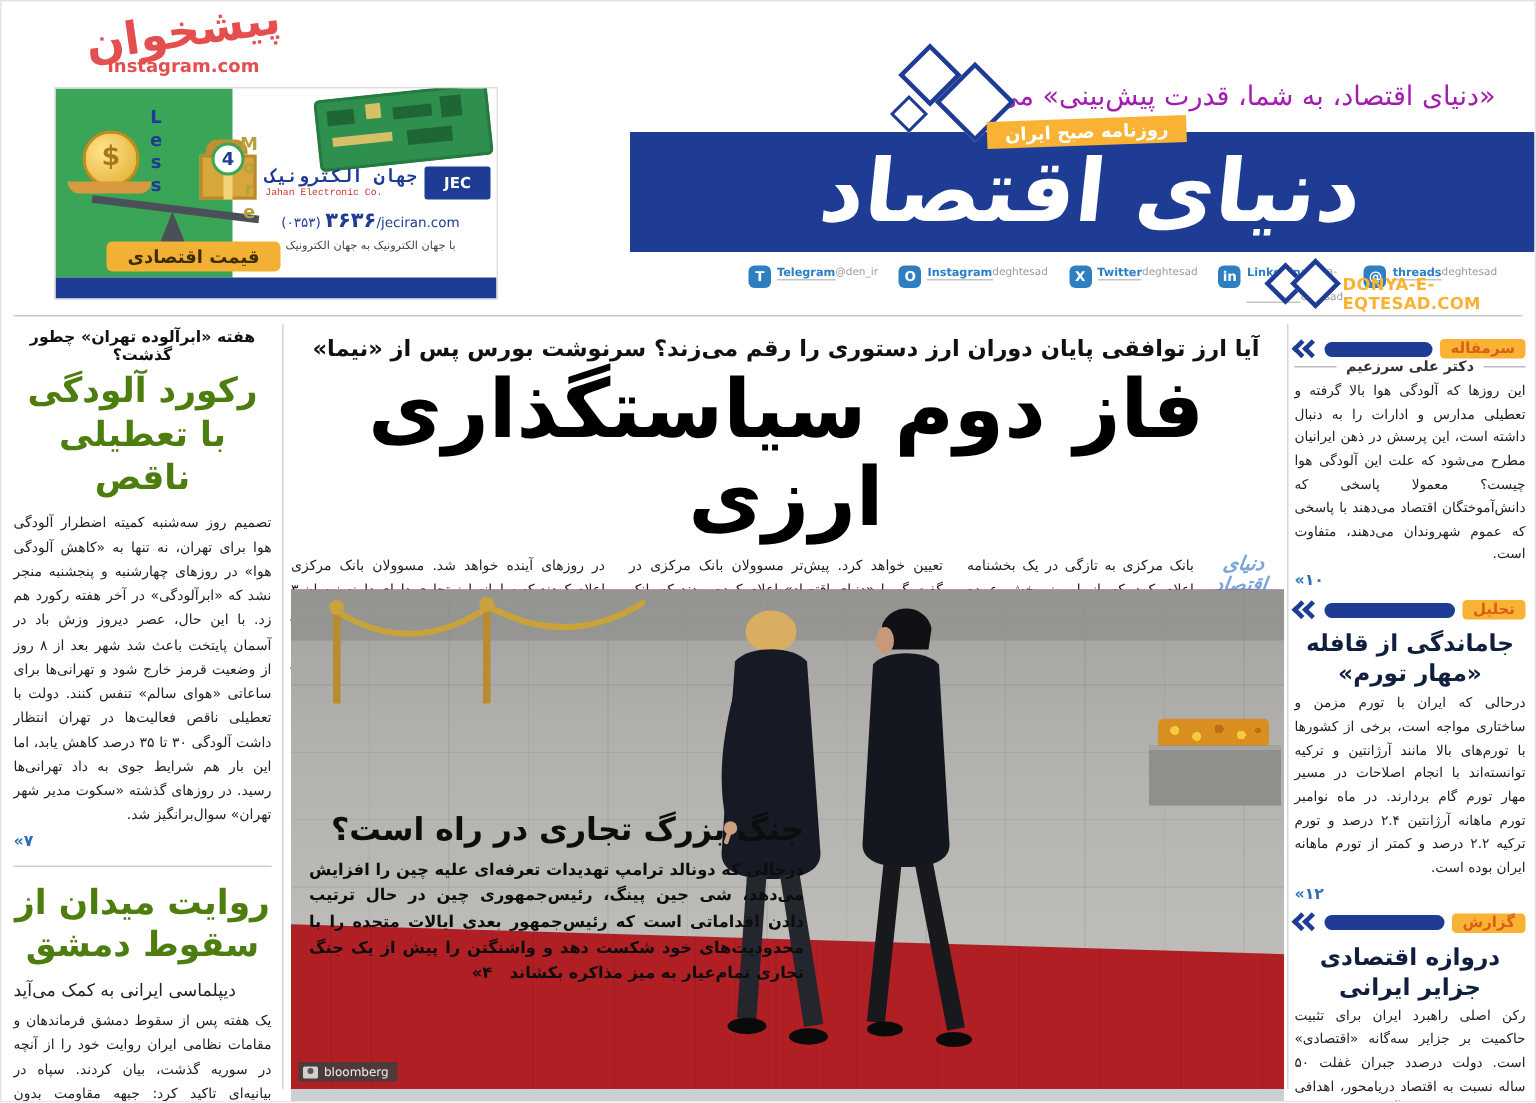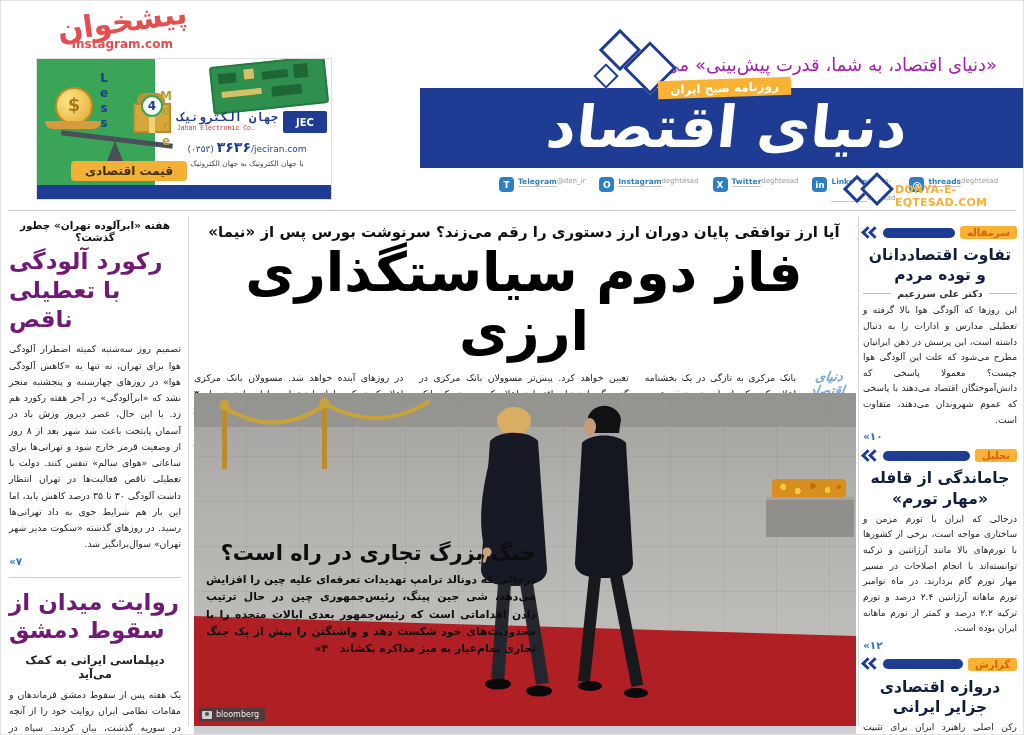--- a/index.html
+++ b/index.html
@@ -85,25 +85,25 @@
   .watermark{position:absolute;left:56px;top:6px;z-index:5;color:#e23b3b;text-align:center;opacity:.9;}
   .wm-script{font-size:30px;font-weight:900;transform:rotate(-8deg);display:block;line-height:1;}
   .wm-domain{font-size:12px;font-weight:bold;direction:ltr;display:block;}
 
   
   .vline{position:absolute;top:215px;bottom:8px;width:1px;background:#d6d6d6;}
   .vl-l{left:187px;} .vl-r{left:857px;}
 
   .leftcol{position:absolute;left:8px;top:218px;width:172px;}
   .kicker-s{font-weight:bold;font-size:10.5px;color:#111;text-align:center;margin-bottom:4px;}
-  .hl-left{font-weight:900;font-size:23px;line-height:1.25;color:#701a75;text-align:left;margin:2px 0 8px;}
+  .hl-left{font-weight:900;font-size:23px;line-height:1.25;color:#4d7c0f;text-align:center;margin:2px 0 8px;}
   .body-s{font-size:9.3px;line-height:1.75;color:#222;text-align:justify;}
   .pageref{color:#2e6fb7;font-weight:900;font-size:10.5px;text-align:left;direction:ltr;margin-top:2px;}
   .divider{height:1px;background:#cfcfcf;margin:10px 0;}
-  .subt{font-weight:bold;font-size:11.5px;color:#222;text-align:center;margin:2px 0 6px;}
+  .subt{font-weight:normal;font-size:11.5px;color:#222;text-align:left;margin:2px 0 6px;}
 
   .center{position:absolute;left:193px;top:222px;width:660px;}
   .main-kicker{text-align:center;font-weight:bold;font-size:15px;color:#111;}
   .main-hl{text-align:center;font-weight:900;font-size:54px;color:#000;line-height:1.1;
       letter-spacing:-2px;margin:2px 0 8px;}
   .lead{display:flex;gap:16px;direction:rtl;}
   .lead .col{flex:1;font-size:9.3px;line-height:1.7;color:#222;text-align:justify;}
   .mini-logo{float:right;color:#7aa7d8;font-weight:900;font-style:italic;font-size:13px;
       transform:skewX(-8deg);margin:0 0 2px 6px;line-height:1.1;width:52px;text-align:center;}
   .lead-ref{color:#2e6fb7;font-weight:900;font-size:10.5px;direction:ltr;display:inline-block;}
@@ -339,21 +339,20 @@
   </div>
   <div class="photo-strip"></div>
 
   <div class="rightcol">
 
     <div class="sec-head">
       <span class="sec-label">سرمقاله</span>
       <span class="sec-bar"></span>
       <span class="dbl-chevron"></span>
     </div>
-    <div class="sec-hl">تفاوت اقتصاددانان و توده مردم</div>
     <div class="author">دکتر علی سرزعیم</div>
     <div class="sec-body">این روزها که آلودگی هوا بالا گرفته و تعطیلی مدارس و ادارات را به دنبال داشته است، این پرسش در ذهن ایرانیان مطرح می‌شود که علت این آلودگی هوا چیست؟ معمولا پاسخی که دانش‌آموختگان اقتصاد می‌دهند با پاسخی که عموم شهروندان می‌دهند، متفاوت است.</div>
     <div class="pageref">«۱۰</div>
 
     <div class="sec-head">
       <span class="sec-label">تحلیل</span>
       <span class="sec-bar"></span>
       <span class="dbl-chevron"></span>
     </div>
     <div class="sec-hl">جاماندگی از قافله «مهار تورم»</div>

